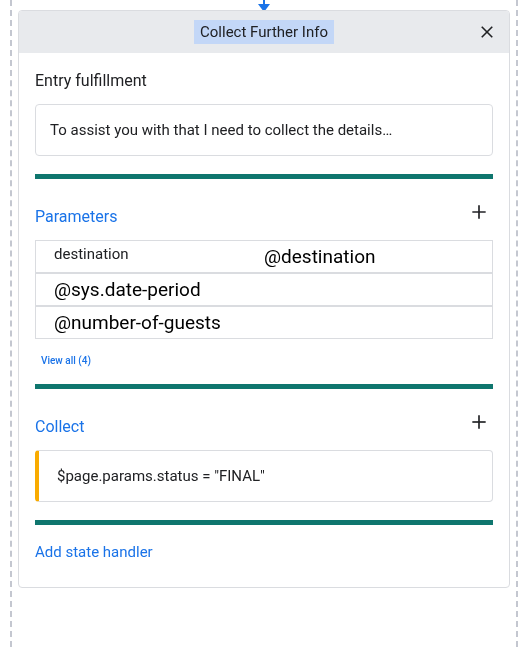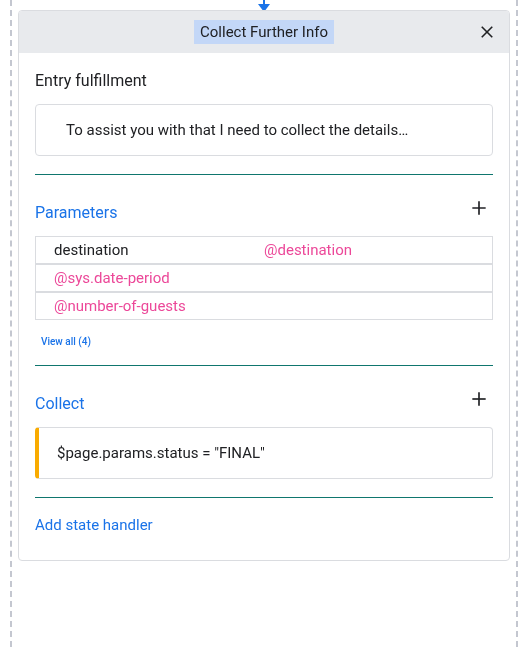--- a/index.html
+++ b/index.html
@@ -75,21 +75,21 @@
       align-items: center;
       justify-content: center;
       cursor: pointer;
     }
     .close-btn svg { width: 18px; height: 18px; }
     .panel-body {
       padding: 0 16px;
     }
     .section {
       padding: 18px 0;
-      border-bottom: 1px solid #0f766e;
+      border-bottom: 5px solid #0f766e;
     }
     .section:last-child {
       border-bottom: none;
     }
     .section-title-row {
       display: flex;
       align-items: center;
       justify-content: space-between;
       margin-bottom: 14px;
     }
@@ -108,21 +108,21 @@
       height: 28px;
       display: flex;
       align-items: center;
       justify-content: center;
       cursor: pointer;
     }
     .add-btn svg { width: 20px; height: 20px; }
     .card {
       border: 1px solid #dadce0;
       border-radius: 4px;
-      padding: 16px 30px;
+      padding: 16px 14px;
       font-size: 15px;
       color: #202124;
       margin-bottom: 10px;
       cursor: pointer;
       white-space: nowrap;
       overflow: hidden;
       text-overflow: ellipsis;
     }
     .card:last-of-type { margin-bottom: 0; }
     .param-card {
@@ -132,22 +132,22 @@
       padding: 4px 18px;
       cursor: pointer;
     }
     .param-name {
       flex: 1;
       font-size: 15px;
       color: #202124;
     }
     .param-entity {
       flex: 1;
-      font-size: 15px;
-      color: #ec4899;
+      font-size: 19px;
+      color: #000000;
     }
     .view-all {
       color: #1a73e8;
       font-size: 10px;
       font-weight: 500;
       margin-top: 16px;
       padding-left: 6px;
       cursor: pointer;
     }
     .route-card {

